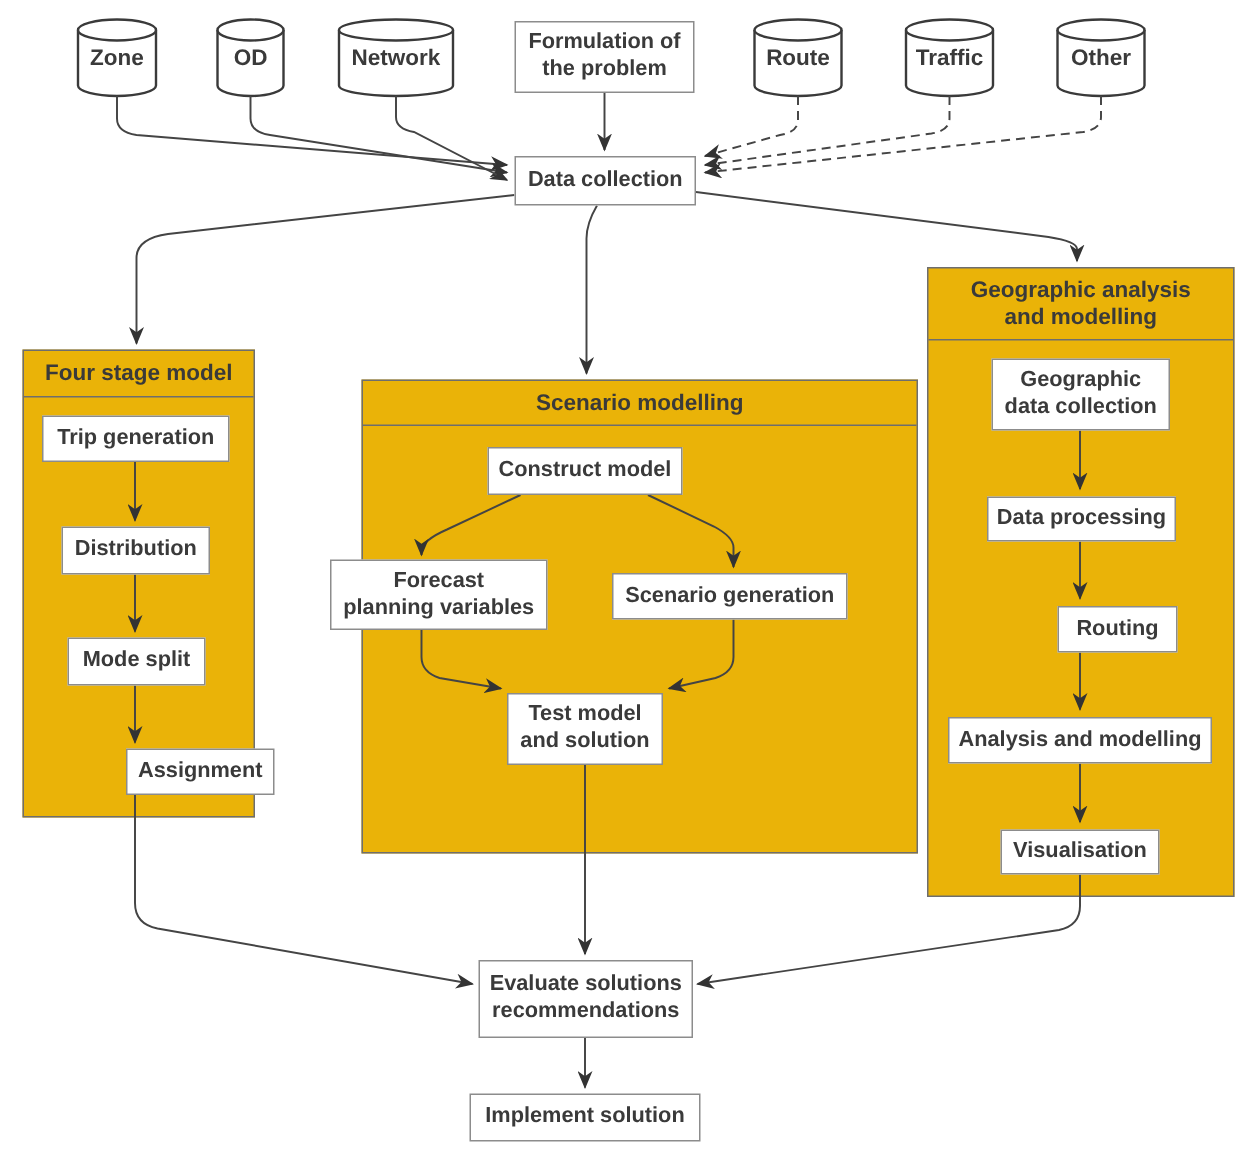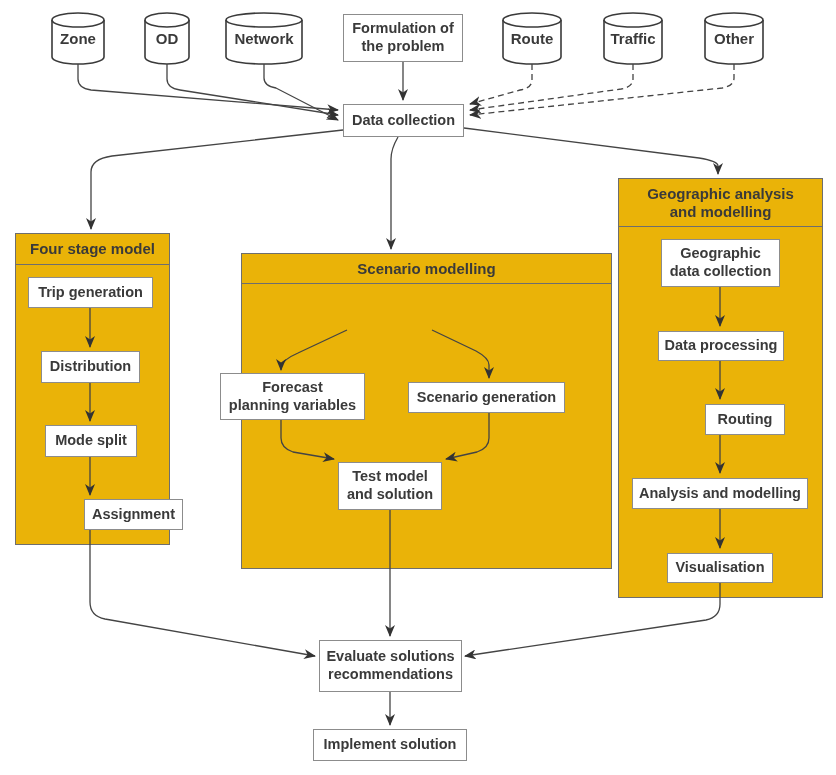--- a/index.html
+++ b/index.html
@@ -120,20 +120,21 @@
   <div class="node" style="left:343px;top:14px;width:120px;height:48px;">Formulation of
 the problem</div>
 
   <div class="node" style="left:343px;top:104px;width:121px;height:33px;">Data collection</div>
 
   <div class="node" style="left:28px;top:277px;width:125px;height:31px;">Trip generation</div>
   <div class="node" style="left:41px;top:351px;width:99px;height:32px;">Distribution</div>
   <div class="node" style="left:45px;top:425px;width:92px;height:32px;">Mode split</div>
   <div class="node" style="left:41px;top:499px;width:99px;height:31px;margin-left:43px;">Assignment</div>
 
+  <div class="node" style="left:325px;top:298px;width:130px;height:32px;">Construct model</div>
   <div class="node" style="left:220px;top:373px;width:145px;height:47px;">Forecast
 planning variables</div>
   <div class="node" style="left:408px;top:382px;width:157px;height:31px;">Scenario generation</div>
   <div class="node" style="left:338px;top:462px;width:104px;height:48px;">Test model
 and solution</div>
 
   <div class="node" style="left:661px;top:239px;width:119px;height:48px;">Geographic
 data collection</div>
   <div class="node" style="left:658px;top:331px;width:126px;height:30px;">Data processing</div>
   <div class="node" style="left:705px;top:404px;width:80px;height:31px;">Routing</div>

